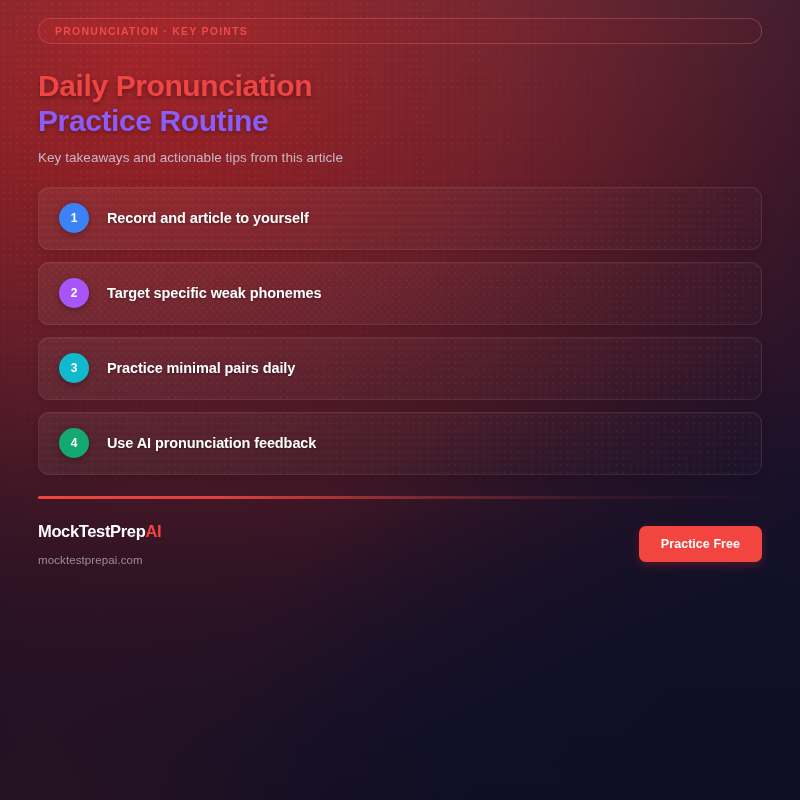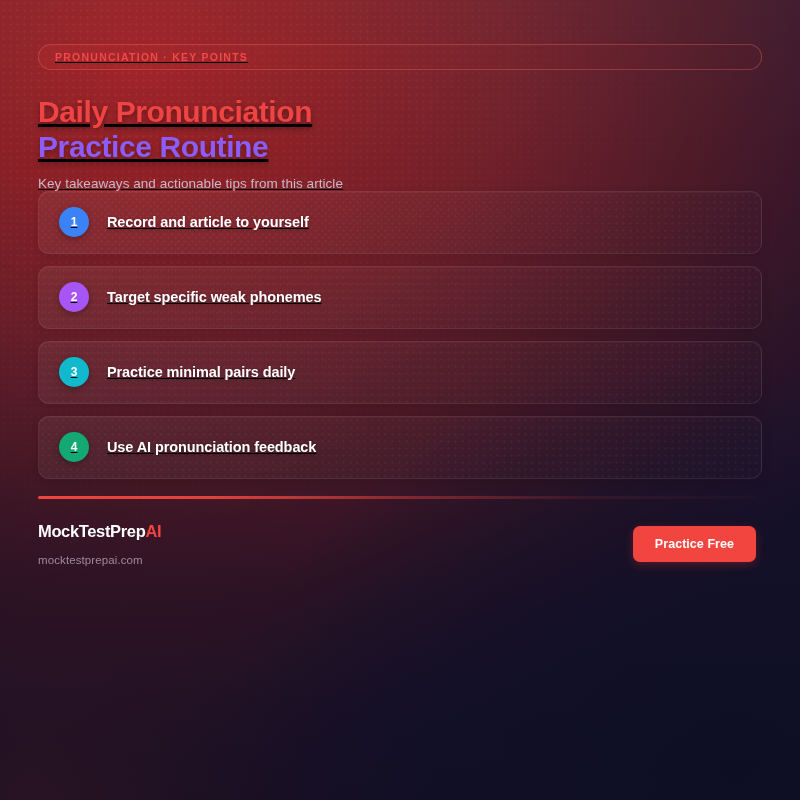--- a/index.html
+++ b/index.html
@@ -40,22 +40,21 @@
     opacity: 0.55;
     -webkit-mask-image: radial-gradient(115% 90% at 14% 6%, #000 0%, rgba(0,0,0,0.75) 34%, rgba(0,0,0,0.25) 58%, rgba(0,0,0,0) 78%);
             mask-image: radial-gradient(115% 90% at 14% 6%, #000 0%, rgba(0,0,0,0.75) 34%, rgba(0,0,0,0.25) 58%, rgba(0,0,0,0) 78%);
   }
 
   
   .page {
     position: relative;
     width: 800px;
     height: 596px;
-    padding: 44px 38px 0 38px;
-    text-decoration: underline;
+    padding: 18px 38px 0 38px;
   }
 
   
   .eyebrow {
     height: 26px;
     width: 724px;
     border: 1px solid rgba(255,120,120,0.30);
     border-radius: 13px;
     background: linear-gradient(90deg, rgba(190,45,45,0.30) 0%, rgba(150,38,44,0.20) 45%, rgba(110,32,44,0.10) 100%);
     display: flex;
@@ -86,20 +85,21 @@
     color: #8b5cf6;
     letter-spacing: -0.4px;
     line-height: 1.18;
     text-shadow: 0 2px 5px rgba(0,0,0,0.30);
     margin-bottom: 11px;
   }
   .subtitle {
     font-size: 13.5px;
     color: #c8b7c6;
     letter-spacing: 0.05px;
+    margin-bottom: 22px;
   }
 
   
   .cards { display: flex; flex-direction: column; gap: 12px; }
 
   .card {
     position: relative;
     height: 63px;
     border-radius: 11px;
     border: 1px solid rgba(255,235,240,0.085);
@@ -144,21 +144,21 @@
     font-weight: bold;
     color: #ffffff;
     letter-spacing: -0.1px;
     text-shadow: 0 1px 3px rgba(0,0,0,0.35);
   }
 
   
   .footer {
     position: absolute;
     left: 38px;
-    right: 44px;
+    right: 38px;
     bottom: 30px;
   }
   .footer-rule {
     height: 3px;
     border-radius: 2px;
     background: linear-gradient(90deg, #f0443f 0%, #e0413e 24%, rgba(190,56,56,0.55) 52%, rgba(130,45,55,0.22) 76%, rgba(90,40,60,0.05) 100%);
     margin-bottom: 22px;
   }
   .footer-row {
     display: flex;

